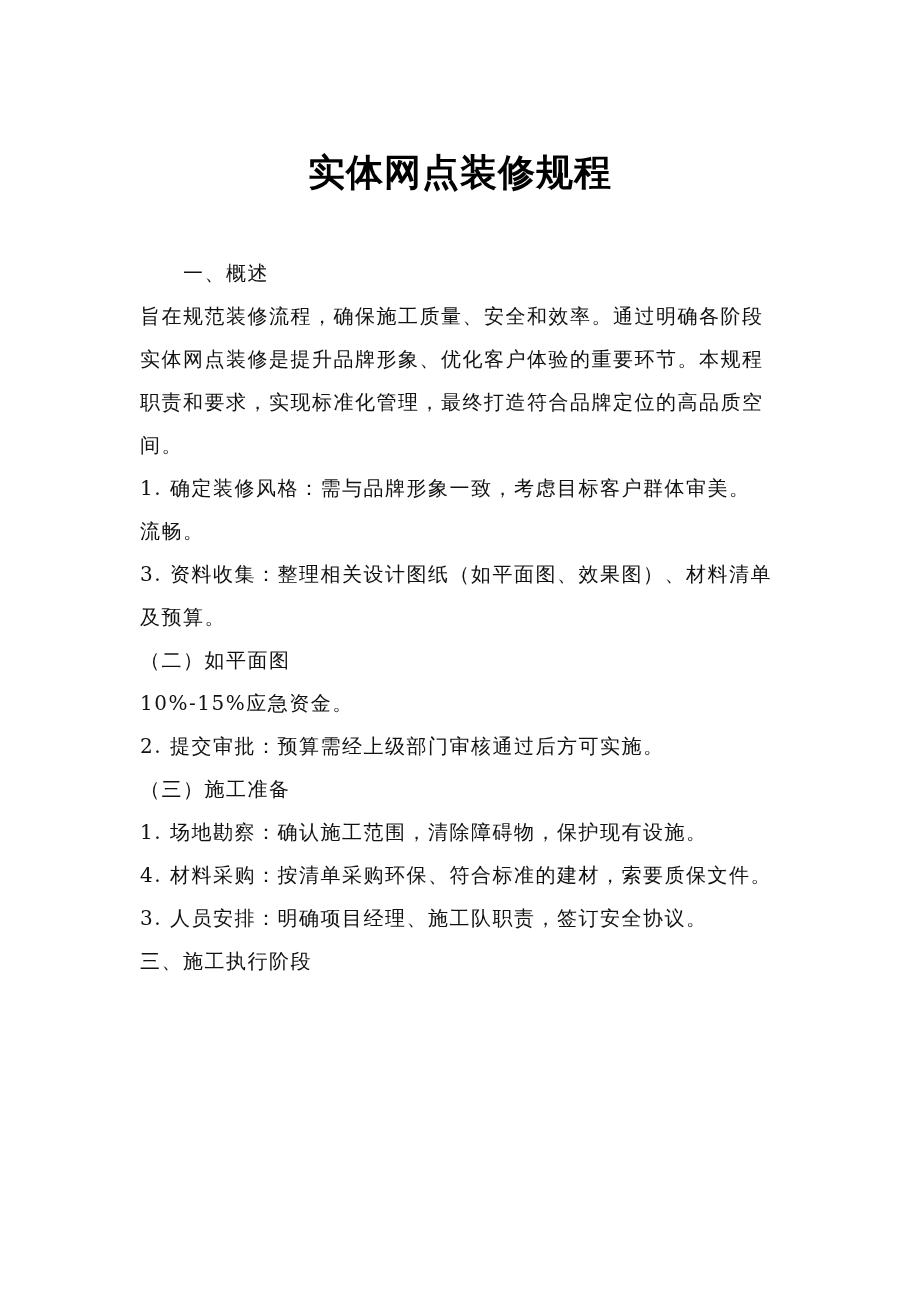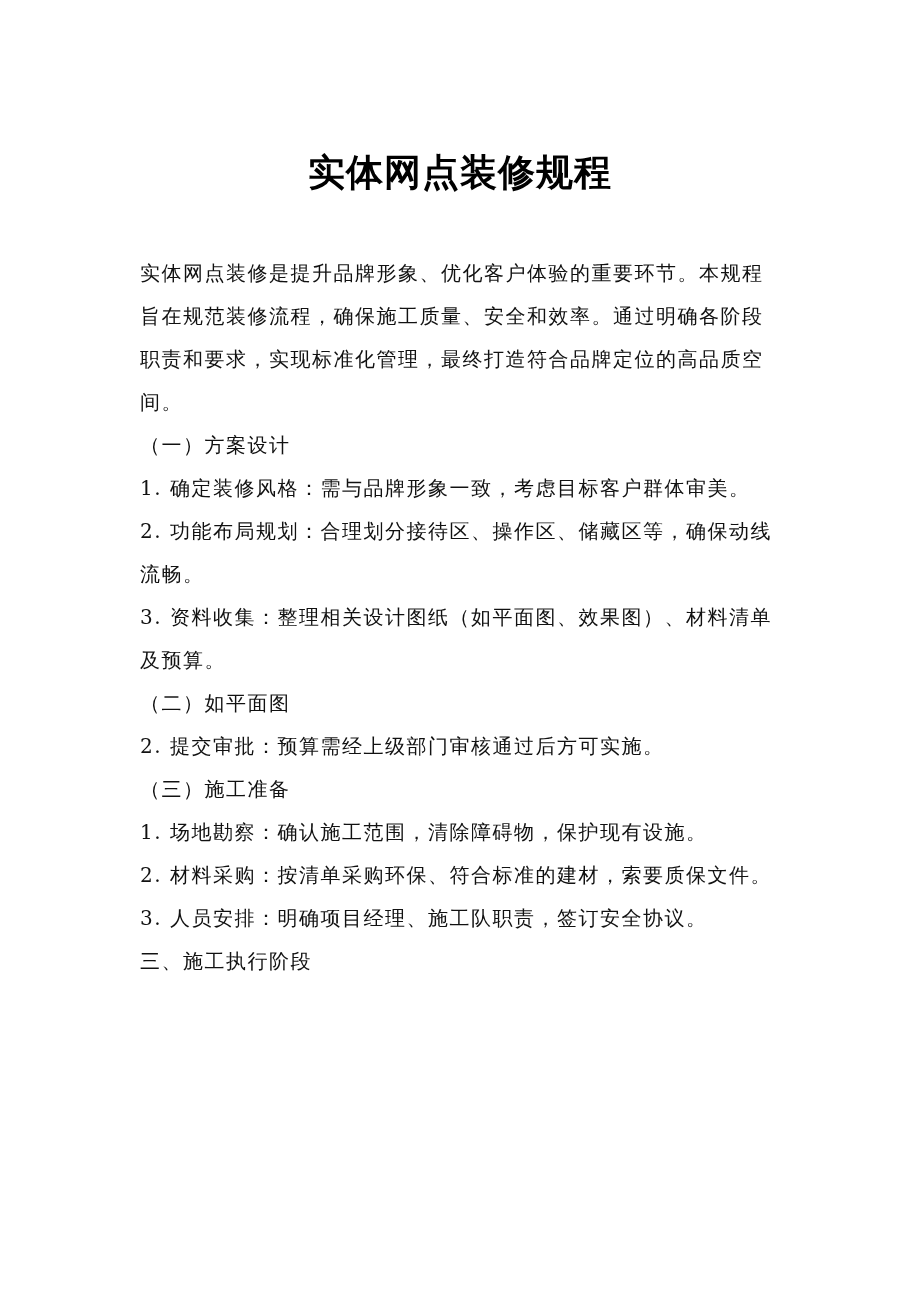--- a/index.html
+++ b/index.html
@@ -57,31 +57,31 @@
       padding-left: 0px;
     }
   </style>
 </head>
 <body>
 
 <div class="page">
   <div class="title">实体网点装修规程</div>
 
   <div class="body">
+    <div class="line indent">一、概述</div>
+    <div class="line">旨在规范装修流程，确保施工质量、安全和效率。通过明确各阶段</div>
     <div class="line">实体网点装修是提升品牌形象、优化客户体验的重要环节。本规程</div>
-    <div class="line">旨在规范装修流程，确保施工质量、安全和效率。通过明确各阶段</div>
     <div class="line">职责和要求，实现标准化管理，最终打造符合品牌定位的高品质空</div>
     <div class="line">间。</div>
-    <div class="line sub">（一）方案设计</div>
     <div class="line">1. 确定装修风格：需与品牌形象一致，考虑目标客户群体审美。</div>
-    <div class="line">2. 功能布局规划：合理划分接待区、操作区、储藏区等，确保动线</div>
     <div class="line">流畅。</div>
     <div class="line">3. 资料收集：整理相关设计图纸（如平面图、效果图）、材料清单</div>
     <div class="line">及预算。</div>
     <div class="line sub">（二）如平面图</div>
+    <div class="line">10%-15%应急资金。</div>
     <div class="line">2. 提交审批：预算需经上级部门审核通过后方可实施。</div>
     <div class="line sub">（三）施工准备</div>
     <div class="line">1. 场地勘察：确认施工范围，清除障碍物，保护现有设施。</div>
-    <div class="line">2. 材料采购：按清单采购环保、符合标准的建材，索要质保文件。</div>
+    <div class="line">4. 材料采购：按清单采购环保、符合标准的建材，索要质保文件。</div>
     <div class="line">3. 人员安排：明确项目经理、施工队职责，签订安全协议。</div>
     <div class="line">三、施工执行阶段</div>
   </div>
 </div>
 
 </body></html>

